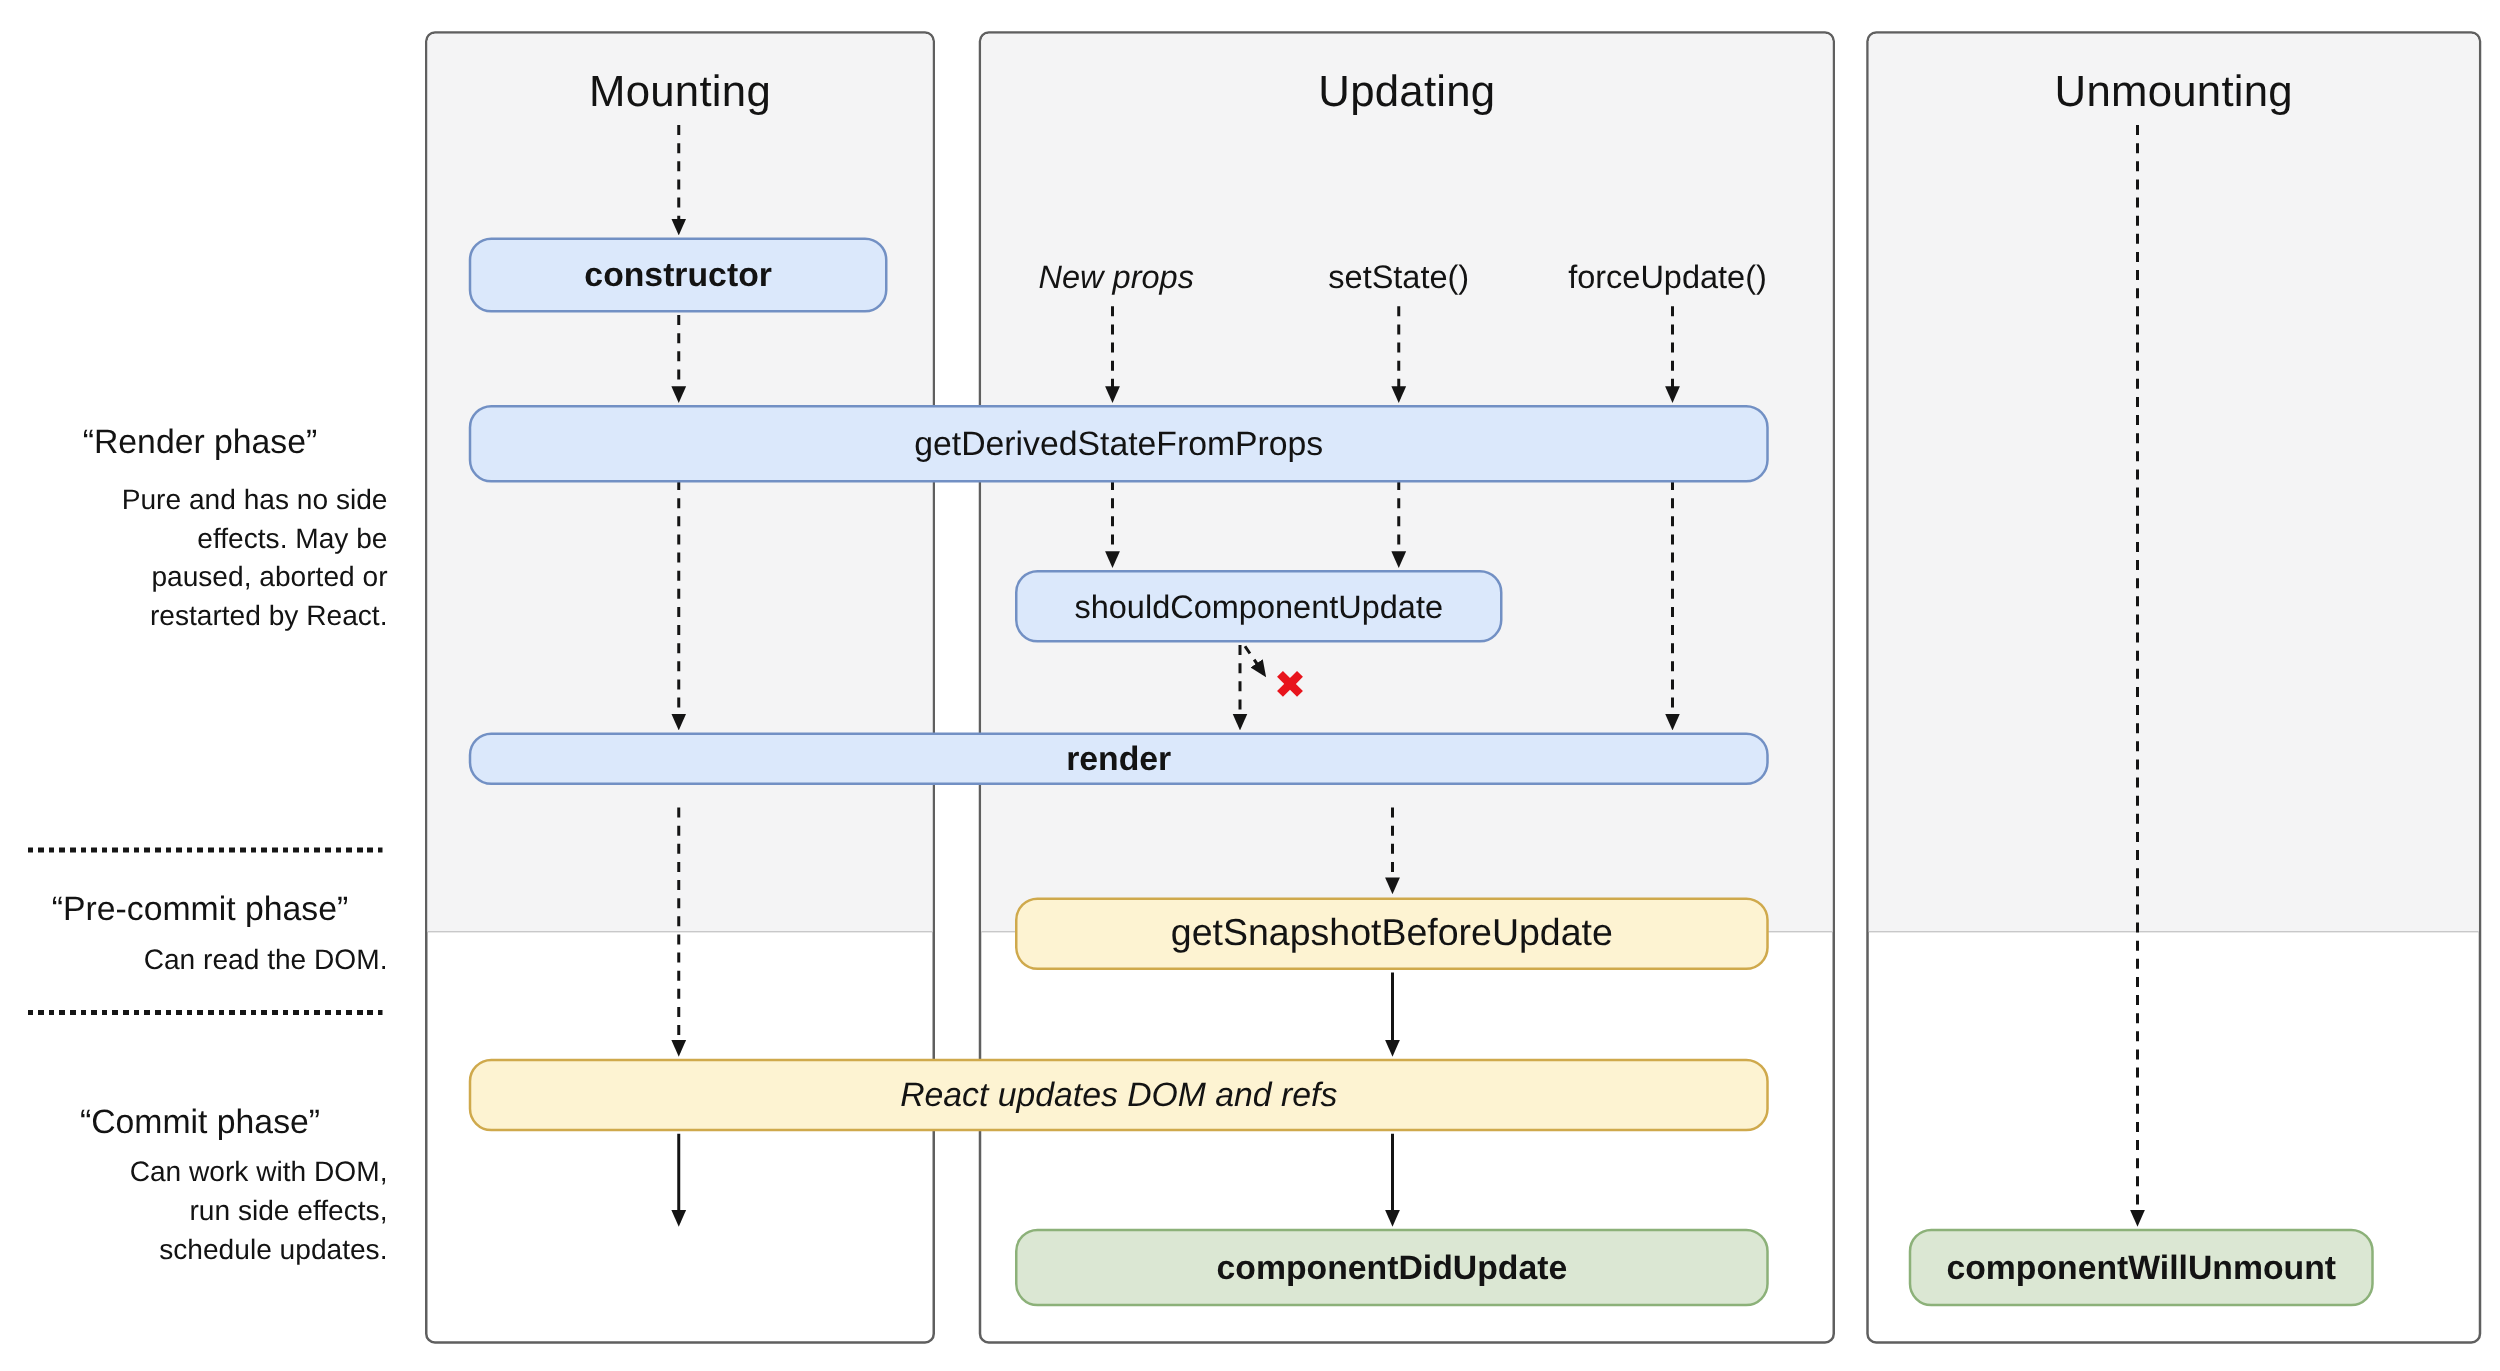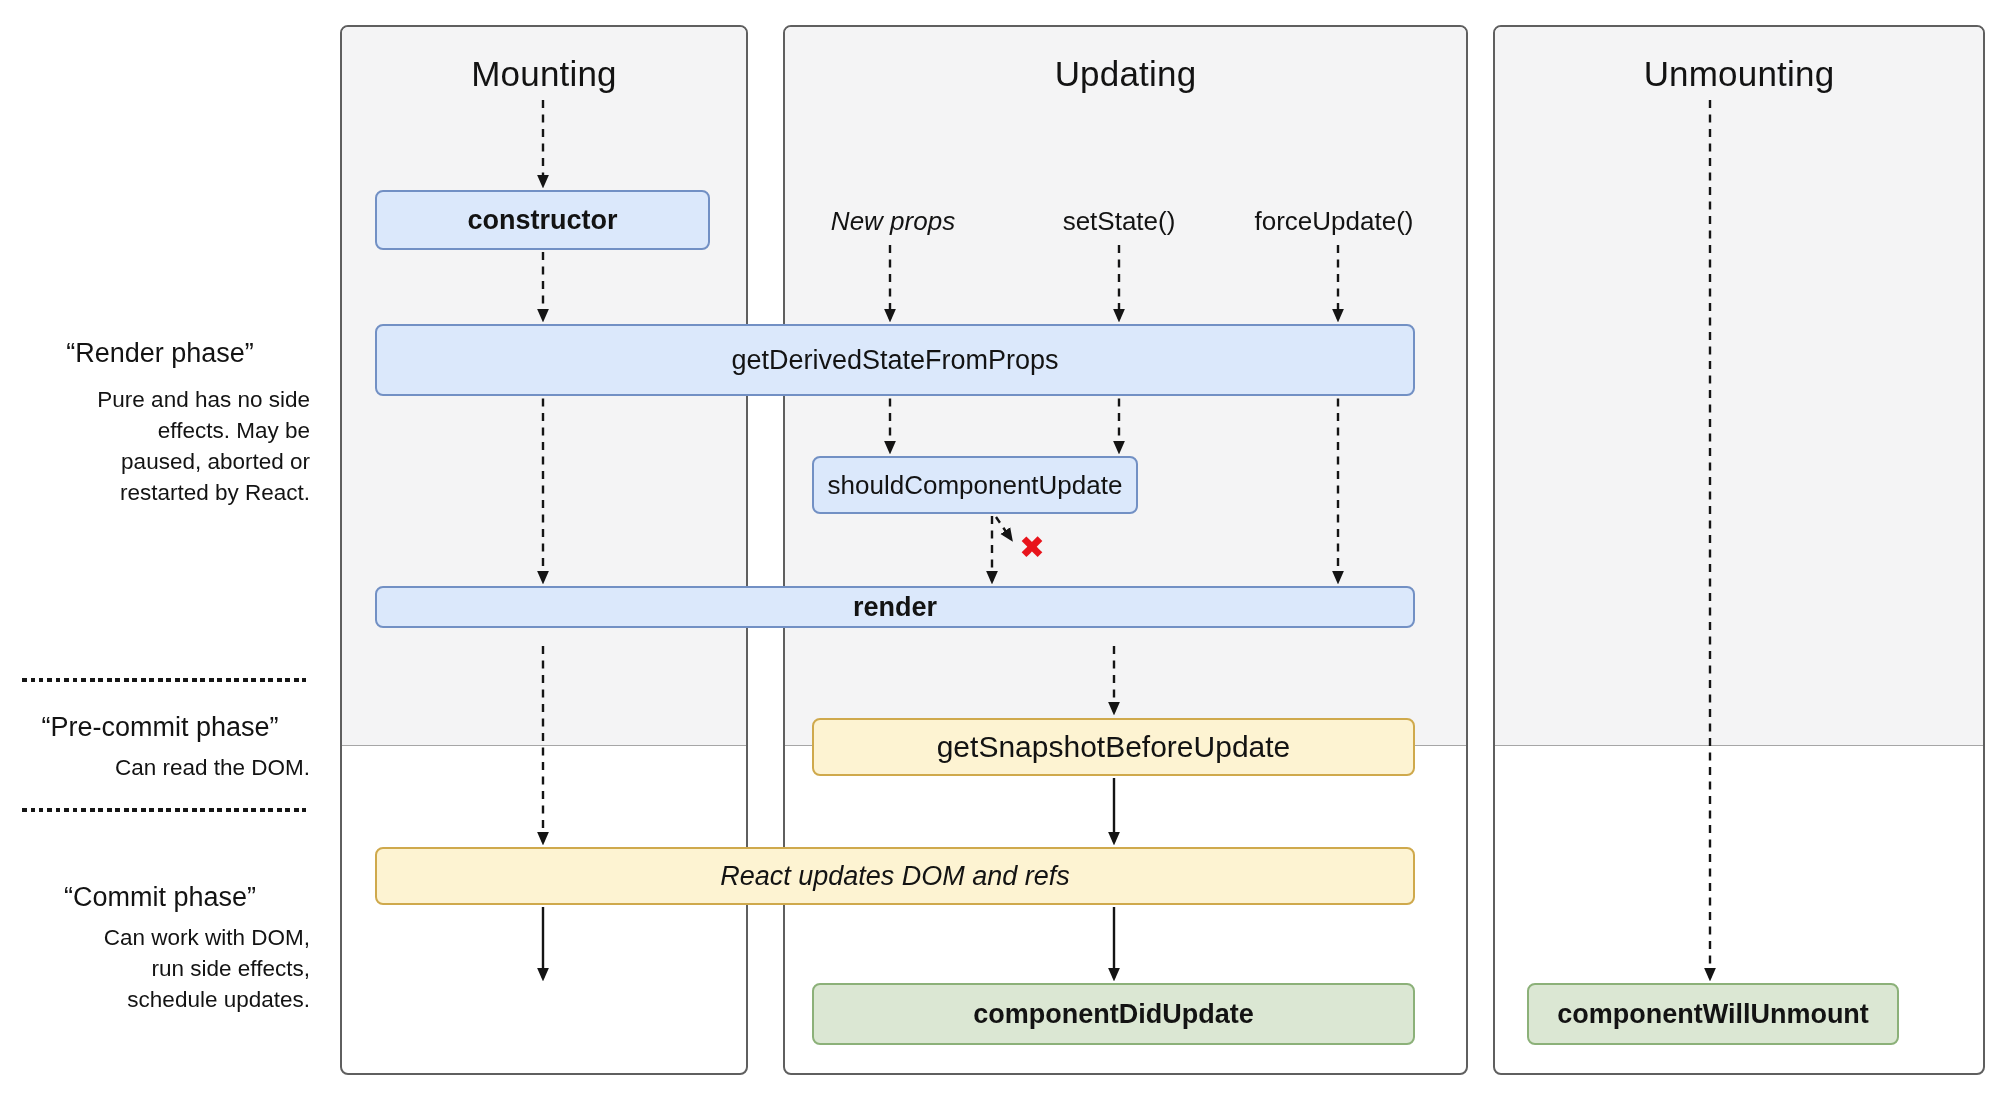--- a/index.html
+++ b/index.html
@@ -16,21 +16,21 @@
     position:absolute;left:0;right:0;top:0;height:718px;
     background:var(--panel-shade,#f4f4f5);border-bottom:1px solid #a6a6a6;border-radius:6px 6px 0 0;
   }
   .panel-title{
     position:absolute;top:27px;left:0;right:0;text-align:center;
     font-size:35px;font-weight:500;letter-spacing:.2px;
   }
   
   .box{
     position:absolute;display:flex;align-items:center;justify-content:center;
-    border-radius:8px;font-size:27px;z-index:3;box-sizing:border-box;text-align:center;
+    border-radius:18px;font-size:27px;z-index:3;box-sizing:border-box;text-align:center;
   }
   .blue  {background:var(--box-blue-fill,#dbe8fb);  border:2px solid var(--box-blue-border,#7290c4);}
   .yellow{background:var(--box-yellow-fill,#fdf3d2);border:2.5px solid var(--box-yellow-border,#cfa94c);}
   .green {background:var(--box-green-fill,#dbe7d3); border:2px solid var(--box-green-border,#8cb179);}
   .bold{font-weight:bold;}
   .italic{font-style:italic;}
   
   .trigger{
     position:absolute;top:206px;transform:translateX(-50%);
     font-size:26px;white-space:nowrap;z-index:2;
@@ -122,23 +122,23 @@
       <line x1="1710" y1="100" x2="1710" y2="978" stroke-dasharray="8 6.5" marker-end="url(#ah)"></line>
     </g>
   </svg>
 
   <span class="trigger italic" style="left:893px;">New props</span>
   <span class="trigger" style="left:1119px;">setState()</span>
   <span class="trigger" style="left:1334px;">forceUpdate()</span>
 
   <div class="box blue bold" style="left:375px;top:190px;width:335px;height:60px;">constructor</div>
 
-  <div class="box blue" style="left:375px;top:324px;width:1040px;height:72px;">getDerivedStateFromProps</div>
+  <div class="box blue" style="left:375px;top:324px;width:1040px;height:62px;">getDerivedStateFromProps</div>
 
-  <div class="box blue" style="left:812px;top:456px;width:326px;height:58px;font-size:26px;">shouldComponentUpdate</div>
+  <div class="box blue" style="left:812px;top:456px;width:390px;height:58px;font-size:26px;">shouldComponentUpdate</div>
 
   <span class="reject-x">✖</span>
 
   <div class="box blue bold" style="left:375px;top:586px;width:1040px;height:42px;">render</div>
 
   <div class="box yellow" style="left:812px;top:718px;width:603px;height:58px;font-size:30px;">getSnapshotBeforeUpdate</div>
 
   <div class="box yellow italic" style="left:375px;top:847px;width:1040px;height:58px;">React updates DOM and refs</div>
 
 

